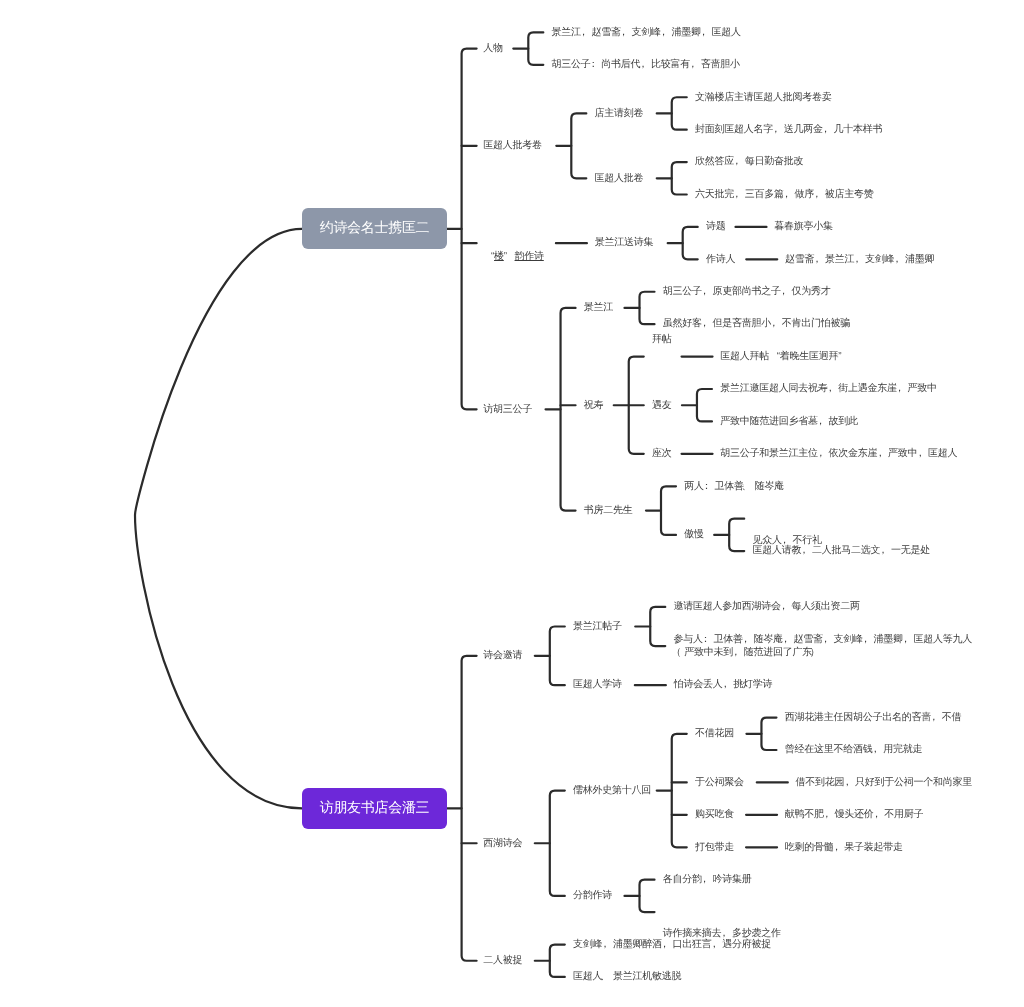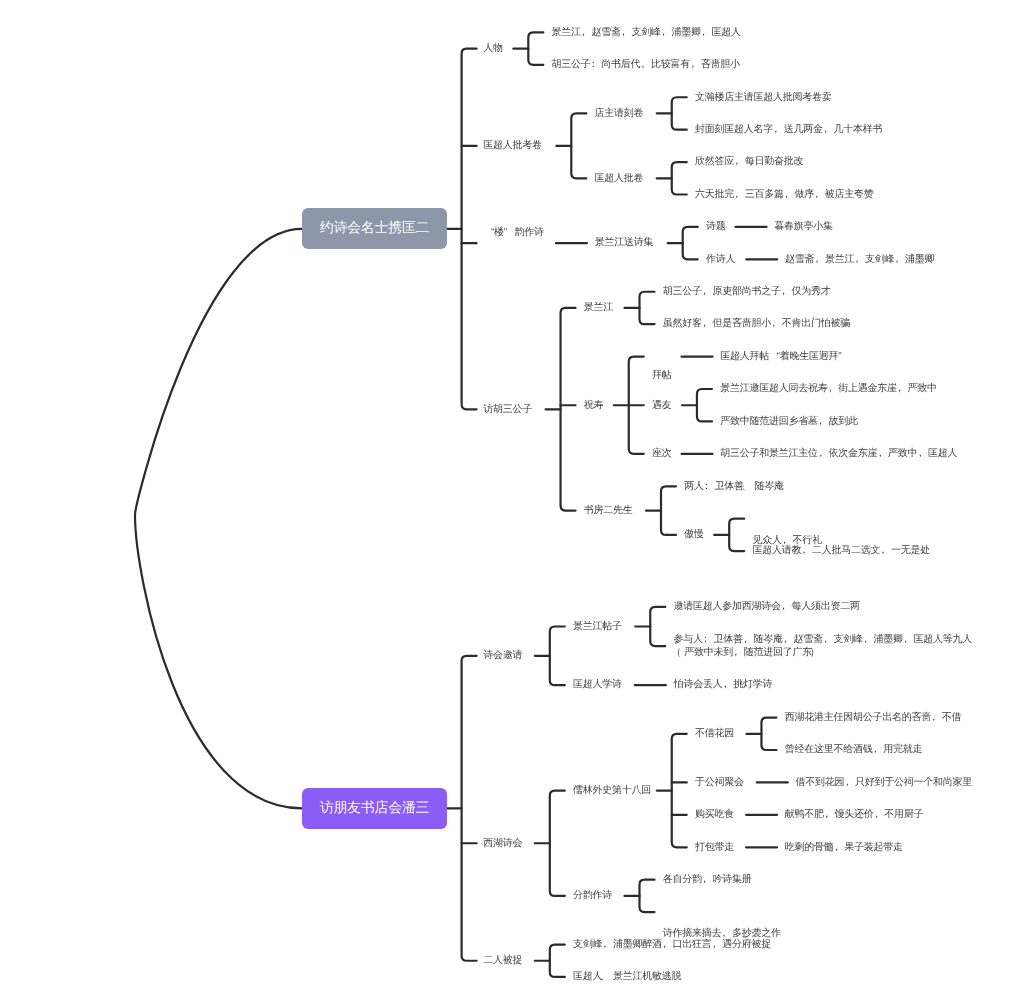--- a/index.html
+++ b/index.html
@@ -102,44 +102,44 @@
       <div class="nd leaf" style="left: 483.3px; top: 41.91px;"><div>人物</div></div>
       <div class="nd leaf" style="left: 551.5px; top: 25.7px;"><div>景兰江<span class="pu"><i>，</i></span>赵雪斋<span class="pu"><i>，</i></span>支剑峰<span class="pu"><i>，</i></span>浦墨卿<span class="pu"><i>，</i></span>匡超人</div></div>
       <div class="nd leaf" style="left: 551.5px; top: 58.12px;"><div>胡三公子<span class="pu"><i>：</i></span>尚书后代<span class="pu"><i>，</i></span>比较富有<span class="pu"><i>，</i></span>吝啬胆小</div></div>
       <div class="nd leaf" style="left: 483.3px; top: 139.17px;"><div>匡超人批考卷</div></div>
       <div class="nd leaf" style="left: 594.5px; top: 106.75px;"><div>店主请刻卷</div></div>
       <div class="nd leaf" style="left: 694.95px; top: 90.54px;"><div>文瀚楼店主请匡超人批阅考卷卖</div></div>
       <div class="nd leaf" style="left: 694.95px; top: 122.96px;"><div>封面刻匡超人名字<span class="pu"><i>，</i></span>送几两金<span class="pu"><i>，</i></span>几十本样书</div></div>
       <div class="nd leaf" style="left: 594.5px; top: 171.59px;"><div>匡超人批卷</div></div>
       <div class="nd leaf" style="left: 694.95px; top: 155.38px;"><div>欣然答应<span class="pu"><i>，</i></span>每日勤奋批改</div></div>
       <div class="nd leaf" style="left: 694.95px; top: 187.8px;"><div>六天批完<span class="pu"><i>，</i></span>三百多篇<span class="pu"><i>，</i></span>做序<span class="pu"><i>，</i></span>被店主夸赞</div></div>
-      <div class="nd leaf" style="left: 483.3px; top: 226px;"><div><span class="fw fwr">“</span>楼<span class="fw fwl">”</span>韵作诗</div></div>
+      <div class="nd leaf" style="left: 483.3px; top: 250px; text-decoration: underline;"><div><span class="fw fwr">“</span>楼<span class="fw fwl">”</span>韵作诗</div></div>
       <div class="nd leaf" style="left: 594.7px; top: 236.43px;"><div>景兰江送诗集</div></div>
       <div class="nd leaf" style="left: 705.9px; top: 220.22px;"><div>诗题</div></div>
       <div class="nd leaf" style="left: 774.3px; top: 220.22px;"><div>暮春旗亭小集</div></div>
       <div class="nd leaf" style="left: 705.9px; top: 252.64px;"><div>作诗人</div></div>
       <div class="nd leaf" style="left: 785.05px; top: 252.64px;"><div>赵雪斋<span class="pu"><i>，</i></span>景兰江<span class="pu"><i>，</i></span>支剑峰<span class="pu"><i>，</i></span>浦墨卿</div></div>
       <div class="nd leaf" style="left: 483.3px; top: 402.582px;"><div>访胡三公子</div></div>
       <div class="nd leaf" style="left: 583.75px; top: 301.27px;"><div>景兰江</div></div>
       <div class="nd leaf" style="left: 662.7px; top: 285.06px;"><div>胡三公子<span class="pu"><i>，</i></span>原吏部尚书之子<span class="pu"><i>，</i></span>仅为秀才</div></div>
       <div class="nd leaf" style="left: 662.7px; top: 317.48px;"><div>虽然好客<span class="pu"><i>，</i></span>但是吝啬胆小<span class="pu"><i>，</i></span>不肯出门怕被骗</div></div>
       <div class="nd leaf" style="left: 583.75px; top: 398.53px;"><div>祝寿</div></div>
-      <div class="nd leaf" style="left: 651.95px; top: 369px;"><div>拜帖</div></div>
+      <div class="nd leaf" style="left: 651.95px; top: 333px;"><div>拜帖</div></div>
       <div class="nd leaf" style="left: 720.35px; top: 349.9px;"><div>匡超人拜帖<span class="fw fwr">“</span>着晚生匡迥拜<span class="fw fwl">”</span></div></div>
       <div class="nd leaf" style="left: 651.95px; top: 398.53px;"><div>遇友</div></div>
       <div class="nd leaf" style="left: 720.15px; top: 382.32px;"><div>景兰江邀匡超人同去祝寿<span class="pu"><i>，</i></span>街上遇金东崖<span class="pu"><i>，</i></span>严致中</div></div>
       <div class="nd leaf" style="left: 720.15px; top: 414.74px;"><div>严致中随范进回乡省墓<span class="pu"><i>，</i></span>故到此</div></div>
       <div class="nd leaf" style="left: 651.95px; top: 447.16px;"><div>座次</div></div>
       <div class="nd leaf" style="left: 720.35px; top: 447.16px;"><div>胡三公子和景兰江主位<span class="pu"><i>，</i></span>依次金东崖<span class="pu"><i>，</i></span>严致中<span class="pu"><i>，</i></span>匡超人</div></div>
       <div class="nd leaf" style="left: 583.75px; top: 503.895px;"><div>书房二先生</div></div>
       <div class="nd leaf" style="left: 684.2px; top: 479.58px;"><div>两人<span class="pu"><i>：</i></span>卫体善<span class="pu"><i>、</i></span>随岑庵</div></div>
       <div class="nd leaf" style="left: 684.2px; top: 528.21px;"><div>傲慢</div></div>
       <div class="nd leaf" style="left: 752.4px; top: 512px; margin-top: 22px;"><div>见众人<span class="pu"><i>，</i></span>不行礼</div></div>
       <div class="nd leaf" style="left: 752.4px; top: 544.42px;"><div>匡超人请教<span class="pu"><i>，</i></span>二人批马二选文<span class="pu"><i>，</i></span>一无是处</div></div>
-      <div class="branchbox" style="left: 302px; top: 787.795px; width: 145px; height: 41px; background: #8b5cf6;">
+      <div class="branchbox" style="left: 302px; top: 787.795px; width: 145px; height: 41px; background: #6d28d9;">
         <span>访朋友书店会潘三</span>
       </div>
       <div class="nd leaf" style="left: 483.3px; top: 649.14px;"><div>诗会邀请</div></div>
       <div class="nd leaf" style="left: 573px; top: 619.8px;"><div>景兰江帖子</div></div>
       <div class="nd leaf" style="left: 673.45px; top: 600.24px;"><div>邀请匡超人参加西湖诗会<span class="pu"><i>，</i></span>每人须出资二两</div></div>
       <div class="nd leaf" style="left: 673.45px; top: 632.66px;"><div>参与人<span class="pu"><i>：</i></span>卫体善<span class="pu"><i>，</i></span>随岑庵<span class="pu"><i>，</i></span>赵雪斋<span class="pu"><i>，</i></span>支剑峰<span class="pu"><i>，</i></span>浦墨卿<span class="pu"><i>，</i></span>匡超人等九人</div><div><span class="pu"><i>（</i></span>严致中未到<span class="pu"><i>，</i></span>随范进回了广东<span class="pu"><i>）</i></span></div></div>
       <div class="nd leaf" style="left: 573px; top: 678.48px; text-align: right;"><div>匡超人学诗</div></div>
       <div class="nd leaf" style="left: 673.65px; top: 678.48px;"><div>怕诗会丢人<span class="pu"><i>，</i></span>挑灯学诗</div></div>
       <div class="nd leaf" style="left: 483.3px; top: 836.527px;"><div>西湖诗会</div></div>
       <div class="nd leaf" style="left: 573px; top: 783.845px;"><div>儒林外史第十八回</div></div>

